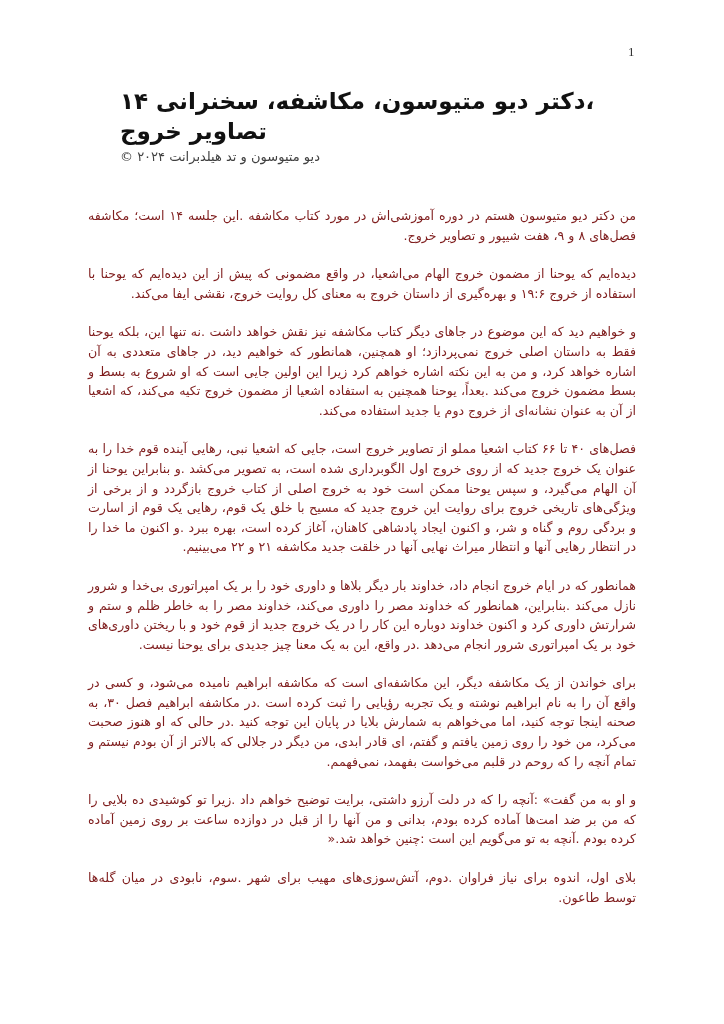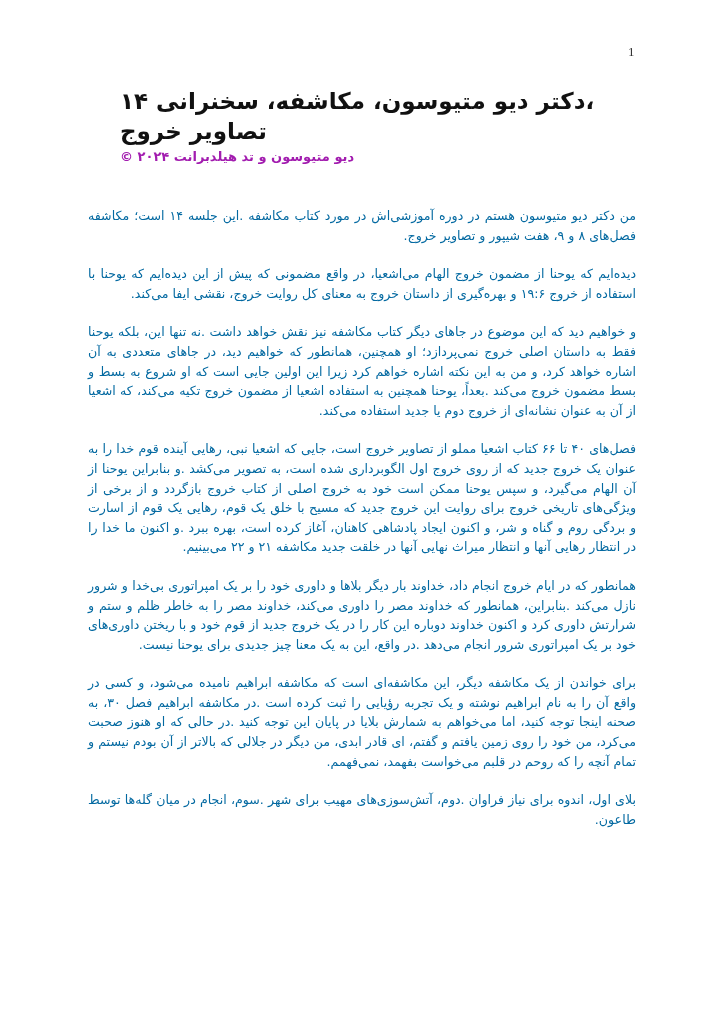--- a/index.html
+++ b/index.html
@@ -10,26 +10,26 @@
   }
   .title-block {
     position: absolute; top: 86px; left: 120px; width: 484px;
     text-align: left; direction: rtl;
     font-family: "DejaVu Sans", sans-serif;
   }
   .title-line {
     font-size: 23px; font-weight: bold; line-height: 30px; color: #111;
   }
   .byline {
-    font-size: 13px; line-height: 18px; margin-top: 2px; color: #a21caf; font-weight: bold;
+    font-size: 13px; line-height: 18px; margin-top: 2px; color: #404040;
   }
   .body {
     position: absolute; top: 206px; left: 88px; width: 548px;
     direction: rtl; text-align: justify;
-    font-family: "DejaVu Sans", sans-serif; font-size: 12.6px; line-height: 19.6px; color: #0369a1;
+    font-family: "DejaVu Sans", sans-serif; font-size: 12.6px; line-height: 19.6px; color: #7f1d1d;
   }
   .para { margin: 0 0 19px 0; }
 </style>
 </head>
 <body>
 
 <div class="page-number">1</div>
 
 <div class="title-block">
   <div class="title-line">،دکتر دیو متیوسون، مکاشفه، سخنرانی ۱۴</div>
@@ -37,14 +37,15 @@
   <div class="byline">دیو متیوسون و تد هیلدبرانت ۲۰۲۴ ©</div>
 </div>
 
 <div class="body">
   <p class="para">من دکتر دیو متیوسون هستم در دوره آموزشی‌اش در مورد کتاب مکاشفه .این جلسه ۱۴ است؛ مکاشفه فصل‌های ۸ و ۹، هفت شیپور و تصاویر خروج.</p>
   <p class="para">دیده‌ایم که یوحنا از مضمون خروج الهام می‌اشعیا، در واقع مضمونی که پیش از این دیده‌ایم که یوحنا با استفاده از خروج ۱۹:۶ و بهره‌گیری از داستان خروج به معنای کل روایت خروج، نقشی ایفا می‌کند.</p>
   <p class="para">و خواهیم دید که این موضوع در جاهای دیگر کتاب مکاشفه نیز نقش خواهد داشت .نه تنها این، بلکه یوحنا فقط به داستان اصلی خروج نمی‌پردازد؛ او همچنین، همانطور که خواهیم دید، در جاهای متعددی به آن اشاره خواهد کرد، و من به این نکته اشاره خواهم کرد زیرا این اولین جایی است که او شروع به بسط و بسط مضمون خروج می‌کند .بعداً، یوحنا همچنین به استفاده اشعیا از مضمون خروج تکیه می‌کند، که اشعیا از آن به عنوان نشانه‌ای از خروج دوم یا جدید استفاده می‌کند.</p>
   <p class="para">فصل‌های ۴۰ تا ۶۶ کتاب اشعیا مملو از تصاویر خروج است، جایی که اشعیا نبی، رهایی آینده قوم خدا را به عنوان یک خروج جدید که از روی خروج اول الگوبرداری شده است، به تصویر می‌کشد .و بنابراین یوحنا از آن الهام می‌گیرد، و سپس یوحنا ممکن است خود به خروج اصلی از کتاب خروج بازگردد و از برخی از ویژگی‌های تاریخی خروج برای روایت این خروج جدید که مسیح با خلق یک قوم، رهایی یک قوم از اسارت و بردگی روم و گناه و شر، و اکنون ایجاد پادشاهی کاهنان، آغاز کرده است، بهره ببرد .و اکنون ما خدا را در انتظار رهایی آنها و انتظار میراث نهایی آنها در خلقت جدید مکاشفه ۲۱ و ۲۲ می‌بینیم.</p>
   <p class="para">همانطور که در ایام خروج انجام داد، خداوند بار دیگر بلاها و داوری خود را بر یک امپراتوری بی‌خدا و شرور نازل می‌کند .بنابراین، همانطور که خداوند مصر را داوری می‌کند، خداوند مصر را به خاطر ظلم و ستم و شرارتش داوری کرد و اکنون خداوند دوباره این کار را در یک خروج جدید از قوم خود و با ریختن داوری‌های خود بر یک امپراتوری شرور انجام می‌دهد .در واقع، این به یک معنا چیز جدیدی برای یوحنا نیست.</p>
   <p class="para">برای خواندن از یک مکاشفه دیگر، این مکاشفه‌ای است که مکاشفه ابراهیم نامیده می‌شود، و کسی در واقع آن را به نام ابراهیم نوشته و یک تجربه رؤیایی را ثبت کرده است .در مکاشفه ابراهیم فصل ۳۰، به صحنه اینجا توجه کنید، اما می‌خواهم به شمارش بلایا در پایان این توجه کنید .در حالی که او هنوز صحبت می‌کرد، من خود را روی زمین یافتم و گفتم، ای قادر ابدی، من دیگر در جلالی که بالاتر از آن بودم نیستم و تمام آنچه را که روحم در قلبم می‌خواست بفهمد، نمی‌فهمم.</p>
-  <p class="para">بلای اول، اندوه برای نیاز فراوان .دوم، آتش‌سوزی‌های مهیب برای شهر .سوم، انجام در میان گله‌ها توسط طاعون.</p>
+  <p class="para">و او به من گفت» :آنچه را که در دلت آرزو داشتی، برایت توضیح خواهم داد .زیرا تو کوشیدی ده بلایی را که من بر ضد امت‌ها آماده کرده بودم، بدانی و من آنها را از قبل در دوازده ساعت بر روی زمین آماده کرده بودم .آنچه به تو می‌گویم این است :چنین خواهد شد.«</p>
+  <p class="para">بلای اول، اندوه برای نیاز فراوان .دوم، آتش‌سوزی‌های مهیب برای شهر .سوم، نابودی در میان گله‌ها توسط طاعون.</p>
 </div>
 
 </body></html>

